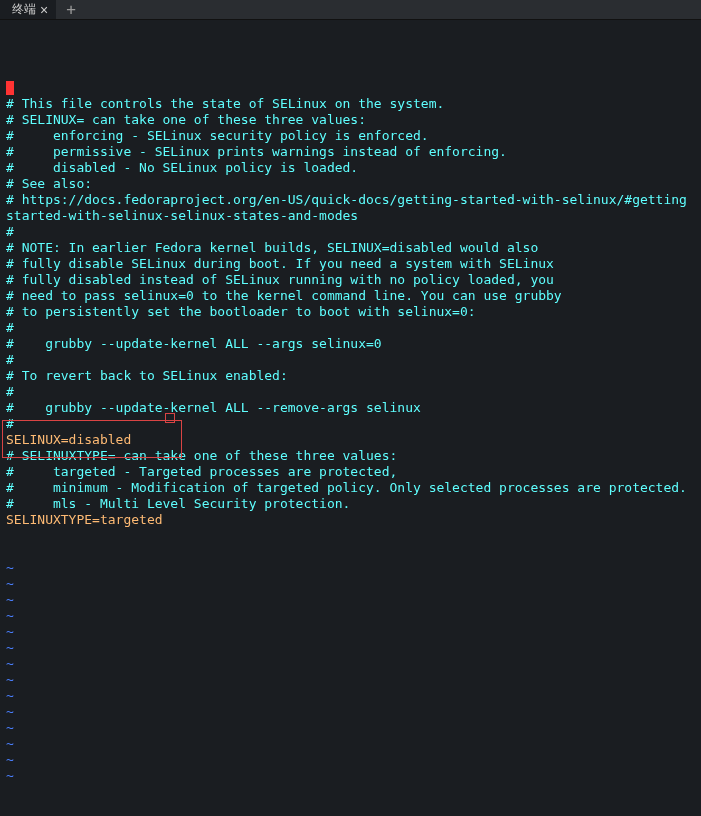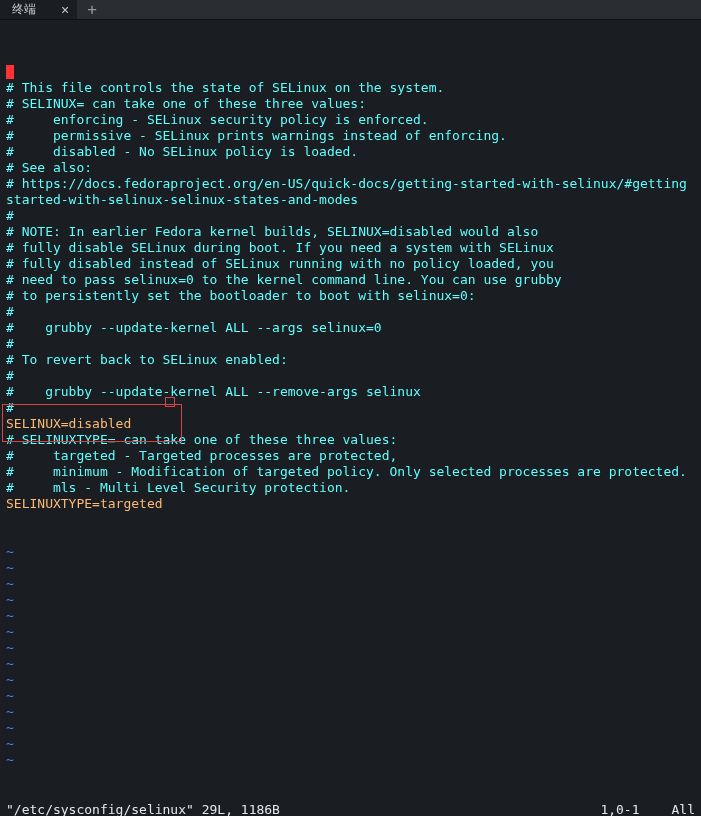--- a/index.html
+++ b/index.html
@@ -21,40 +21,41 @@
   }
   .tab {
     display: flex;
     align-items: center;
     background: #1a1d21;
     height: 100%;
     padding: 0 8px 0 12px;
     color: #ccc;
     font-family: "Microsoft YaHei", sans-serif;
     font-size: 12px;
-    gap: 25px;
+    gap: 4px;
   }
   .tab-close {
     color: #ccc;
     font-size: 14px;
     line-height: 1;
     cursor: pointer;
   }
   .new-tab {
     color: #999;
     font-size: 16px;
     padding: 0 10px;
     cursor: pointer;
   }
   .editor {
     flex: 1;
     padding: 12px 6px 0 6px;
     white-space: pre;
     line-height: 16px;
     position: relative;
+    margin-top: 16px;
   }
   .line { min-height: 16px; }
   .comment { color: #5fffff; }
   .plain { color: #fdba74; }
   .tilde { color: #4a7fff; }
   .cursor {
     display: inline-block;
     width: 8px;
     height: 14px;
     background: #ff3333;

